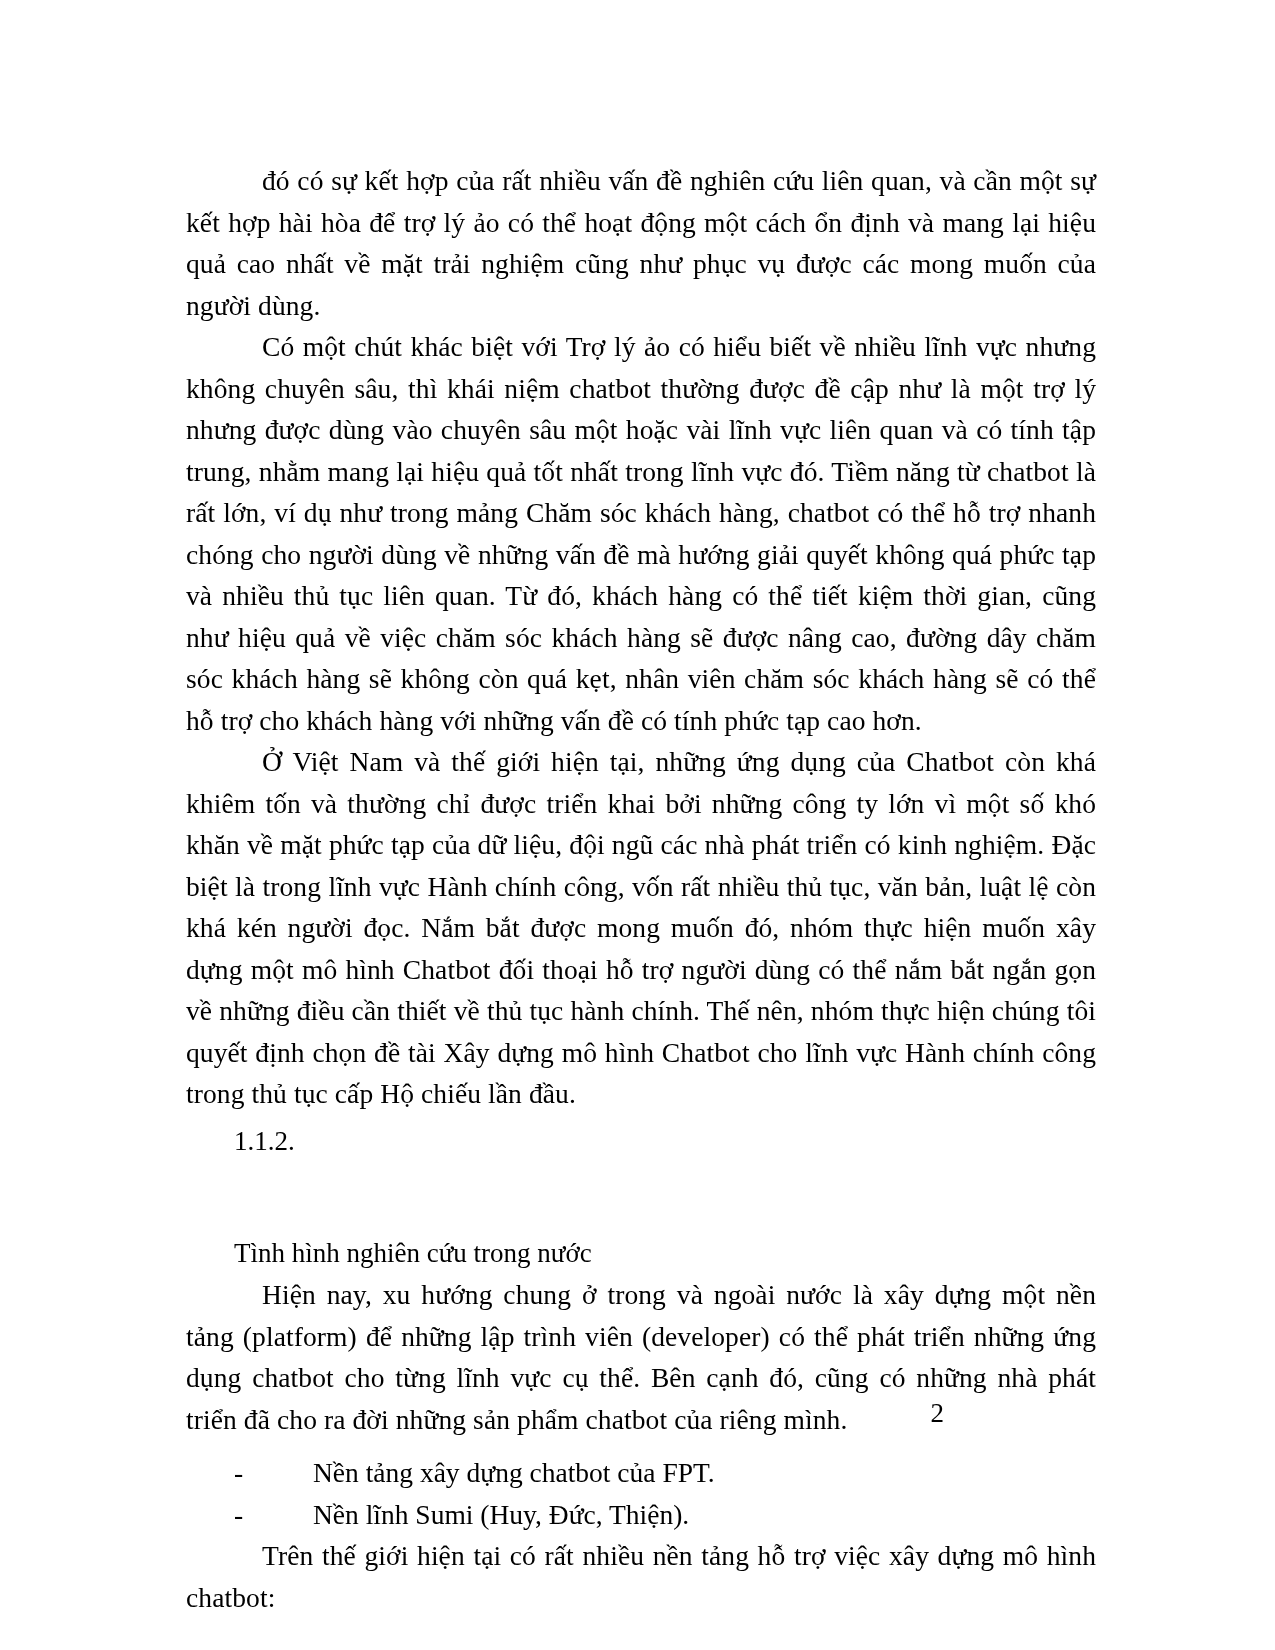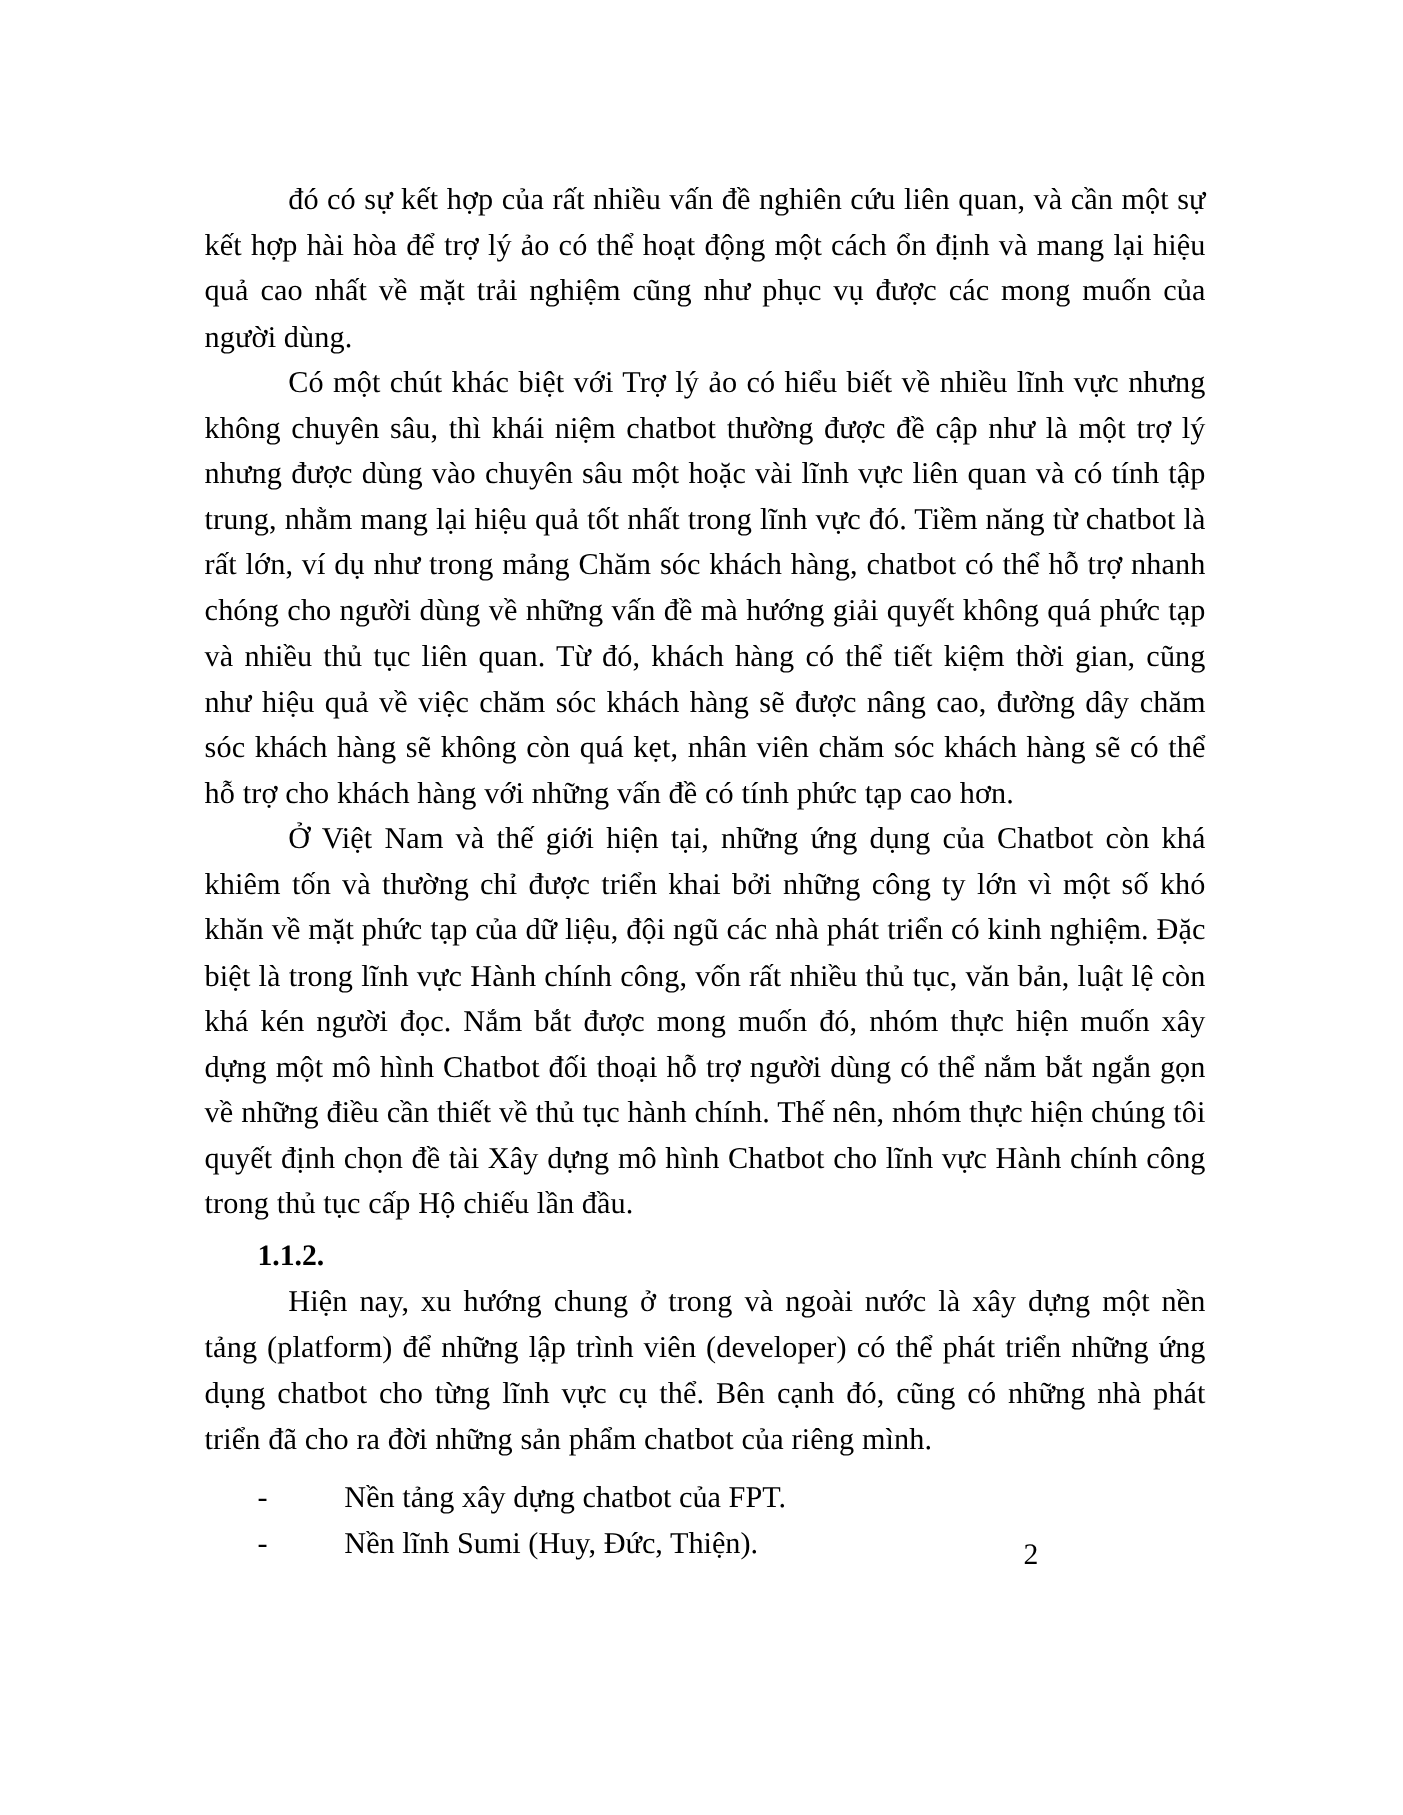--- a/index.html
+++ b/index.html
@@ -29,24 +29,25 @@
     line-height: 41.5px;
     text-align: justify;
     text-justify: inter-word;
     text-indent: 76px;
     font-weight: normal;
     letter-spacing: 0.1px;
   }
   .heading {
     font-size: 27px;
     line-height: 41.5px;
-    font-weight: bold;
+    font-weight: normal;
     display: flex;
     margin: 0;
     padding-left: 48px;
+    flex-direction: column;
   }
   .heading .num {
     width: 112px;
     flex: 0 0 112px;
   }
   .heading .ttl {
     flex: 1 1 auto;
   }
   ul.dash-list {
     list-style: none;
@@ -86,20 +87,21 @@
     <p class="body-par">đó có sự kết hợp của rất nhiều vấn đề nghiên cứu liên quan, và cần một sự kết hợp hài hòa để trợ lý ảo có thể hoạt động một cách ổn định và mang lại hiệu quả cao nhất về mặt trải nghiệm cũng như phục vụ được các mong muốn của người dùng.</p>
 
     <p class="body-par">Có một chút khác biệt với Trợ lý ảo có hiểu biết về nhiều lĩnh vực nhưng không chuyên sâu, thì khái niệm chatbot thường được đề cập như là một trợ lý nhưng được dùng vào chuyên sâu một hoặc vài lĩnh vực liên quan và có tính tập trung, nhằm mang lại hiệu quả tốt nhất trong lĩnh vực đó. Tiềm năng từ chatbot là rất lớn, ví dụ như trong mảng Chăm sóc khách hàng, chatbot có thể hỗ trợ nhanh chóng cho người dùng về những vấn đề mà hướng giải quyết không quá phức tạp và nhiều thủ tục liên quan. Từ đó, khách hàng có thể tiết kiệm thời gian, cũng như hiệu quả về việc chăm sóc khách hàng sẽ được nâng cao, đường dây chăm sóc khách hàng sẽ không còn quá kẹt, nhân viên chăm sóc khách hàng sẽ có thể hỗ trợ cho khách hàng với những vấn đề có tính phức tạp cao hơn.</p>
 
     <p class="body-par">Ở Việt Nam và thế giới hiện tại, những ứng dụng của Chatbot còn khá khiêm tốn và thường chỉ được triển khai bởi những công ty lớn vì một số khó khăn về mặt phức tạp của dữ liệu, đội ngũ các nhà phát triển có kinh nghiệm. Đặc biệt là trong lĩnh vực Hành chính công, vốn rất nhiều thủ tục, văn bản, luật lệ còn khá kén người đọc. Nắm bắt được mong muốn đó, nhóm thực hiện muốn xây dựng một mô hình Chatbot đối thoại hỗ trợ người dùng có thể nắm bắt ngắn gọn về những điều cần thiết về thủ tục hành chính. Thế nên, nhóm thực hiện chúng tôi quyết định chọn đề tài Xây dựng mô hình Chatbot cho lĩnh vực Hành chính công trong thủ tục cấp Hộ chiếu lần đầu.</p>
 
     <div class="spacer-sm"></div>
 
     <div class="heading">
       <span class="num">1.1.2.</span>
+      <span class="ttl">Tình hình nghiên cứu trong nước</span>
     </div>
 
     <p class="body-par">Hiện nay, xu hướng chung ở trong và ngoài nước là xây dựng một nền tảng (platform) để những lập trình viên (developer) có thể phát triển những ứng dụng chatbot cho từng lĩnh vực cụ thể. Bên cạnh đó, cũng có những nhà phát triển đã cho ra đời những sản phẩm chatbot của riêng mình.</p>
 
     <div class="spacer-sm"></div>
 
 
     <div class="spacer-sm"></div>
 
     <ul class="dash-list">
@@ -107,17 +109,18 @@
         <span class="bullet">-</span>
         <span class="txt">Nền tảng xây dựng chatbot của FPT.</span>
       </li>
       <li>
         <span class="bullet">-</span>
         <span class="txt">Nền lĩnh Sumi (Huy, Đức, Thiện).</span>
       </li>
     </ul>
 
 
+    <p class="body-par">Trên thế giới hiện tại có rất nhiều nền tảng hỗ trợ việc xây dựng mô hình chatbot:</p>
 
   </div>
 
   <div class="page-number">2</div>
 </div>
 
 </body></html>

